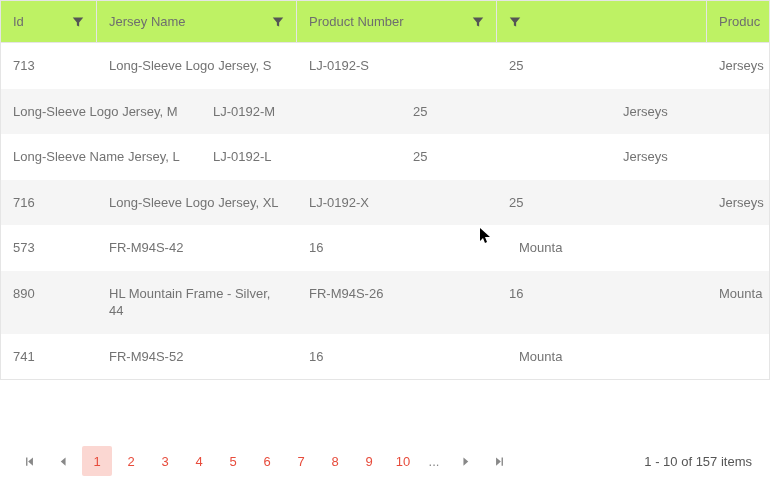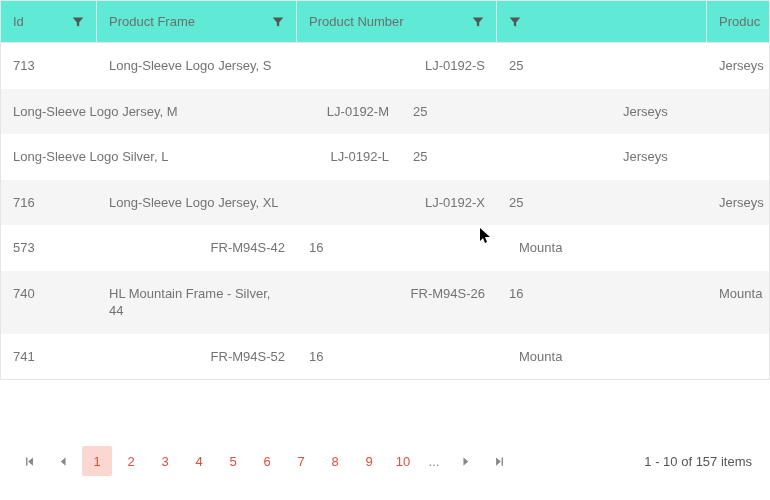--- a/index.html
+++ b/index.html
@@ -12,21 +12,21 @@
     height: 500px;
     overflow: hidden;
     position: relative;
   }
   .grid {
     width: 100%;
     border: 1px solid #e5e5e5;
   }
   .grid-header {
     display: flex;
-    background: #5eead4;
+    background: #bef264;
     border-bottom: 1px solid #e5e5e5;
   }
   .grid-header .col {
     display: flex;
     align-items: center;
     justify-content: space-between;
     padding: 13px 12px;
     color: #6e6e6e;
     font-weight: 500;
     border-right: 1px solid #e5e5e5;
@@ -45,21 +45,21 @@
   .row:nth-child(even) { background: #f5f5f5; }
   .row .cell {
     padding: 14px 12px;
     color: #737373;
     line-height: 1.35;
     flex-shrink: 0;
   }
   
   .c-id   { width: 96px; }
   .c-name { width: 200px; }
-  .c-num  { width: 200px; text-align: right; }
+  .c-num  { width: 200px; }
   .c-cat  { width: 210px; }
   .c-prod { width: 80px; } 
 
   .pager {
     position: absolute;
     left: 0;
     right: 0;
     bottom: 14px;
     display: flex;
     align-items: center;
@@ -114,21 +114,21 @@
   <div class="grid-header">
     <div class="col c-id">
       <span>Id</span>
       <span class="filter-icon">
         <svg viewBox="0 0 16 16">
             <path d="M1 2h14l-5.5 6.5V14l-3-1.5V8.5L1 2z"></path>
           </svg>
       </span>
     </div>
     <div class="col c-name">
-      <span>Product Frame</span>
+      <span>Jersey Name</span>
       <span class="filter-icon">
         <svg viewBox="0 0 16 16">
             <path d="M1 2h14l-5.5 6.5V14l-3-1.5V8.5L1 2z"></path>
           </svg>
       </span>
     </div>
     <div class="col c-num">
       <span>Product Number</span>
       <span class="filter-icon">
         <svg viewBox="0 0 16 16">
@@ -156,40 +156,40 @@
       <div class="cell c-cat">25</div>
       <div class="cell c-prod">Jerseys</div>
     </div>
     <div class="row">
       <div class="cell c-name">Long-Sleeve Logo Jersey, M</div>
       <div class="cell c-num">LJ-0192-M</div>
       <div class="cell c-cat">25</div>
       <div class="cell c-prod">Jerseys</div>
     </div>
     <div class="row">
-      <div class="cell c-name">Long-Sleeve Logo Silver, L</div>
+      <div class="cell c-name">Long-Sleeve Name Jersey, L</div>
       <div class="cell c-num">LJ-0192-L</div>
       <div class="cell c-cat">25</div>
       <div class="cell c-prod">Jerseys</div>
     </div>
     <div class="row">
       <div class="cell c-id">716</div>
       <div class="cell c-name">Long-Sleeve Logo Jersey, XL</div>
       <div class="cell c-num">LJ-0192-X</div>
       <div class="cell c-cat">25</div>
       <div class="cell c-prod">Jerseys</div>
     </div>
     <div class="row">
       <div class="cell c-id">573</div>
       <div class="cell c-num">FR-M94S-42</div>
       <div class="cell c-cat">16</div>
       <div class="cell c-prod">Mounta</div>
     </div>
     <div class="row">
-      <div class="cell c-id">740</div>
+      <div class="cell c-id">890</div>
       <div class="cell c-name">HL Mountain Frame - Silver, 44</div>
       <div class="cell c-num">FR-M94S-26</div>
       <div class="cell c-cat">16</div>
       <div class="cell c-prod">Mounta</div>
     </div>
     <div class="row">
       <div class="cell c-id">741</div>
       <div class="cell c-num">FR-M94S-52</div>
       <div class="cell c-cat">16</div>
       <div class="cell c-prod">Mounta</div>

